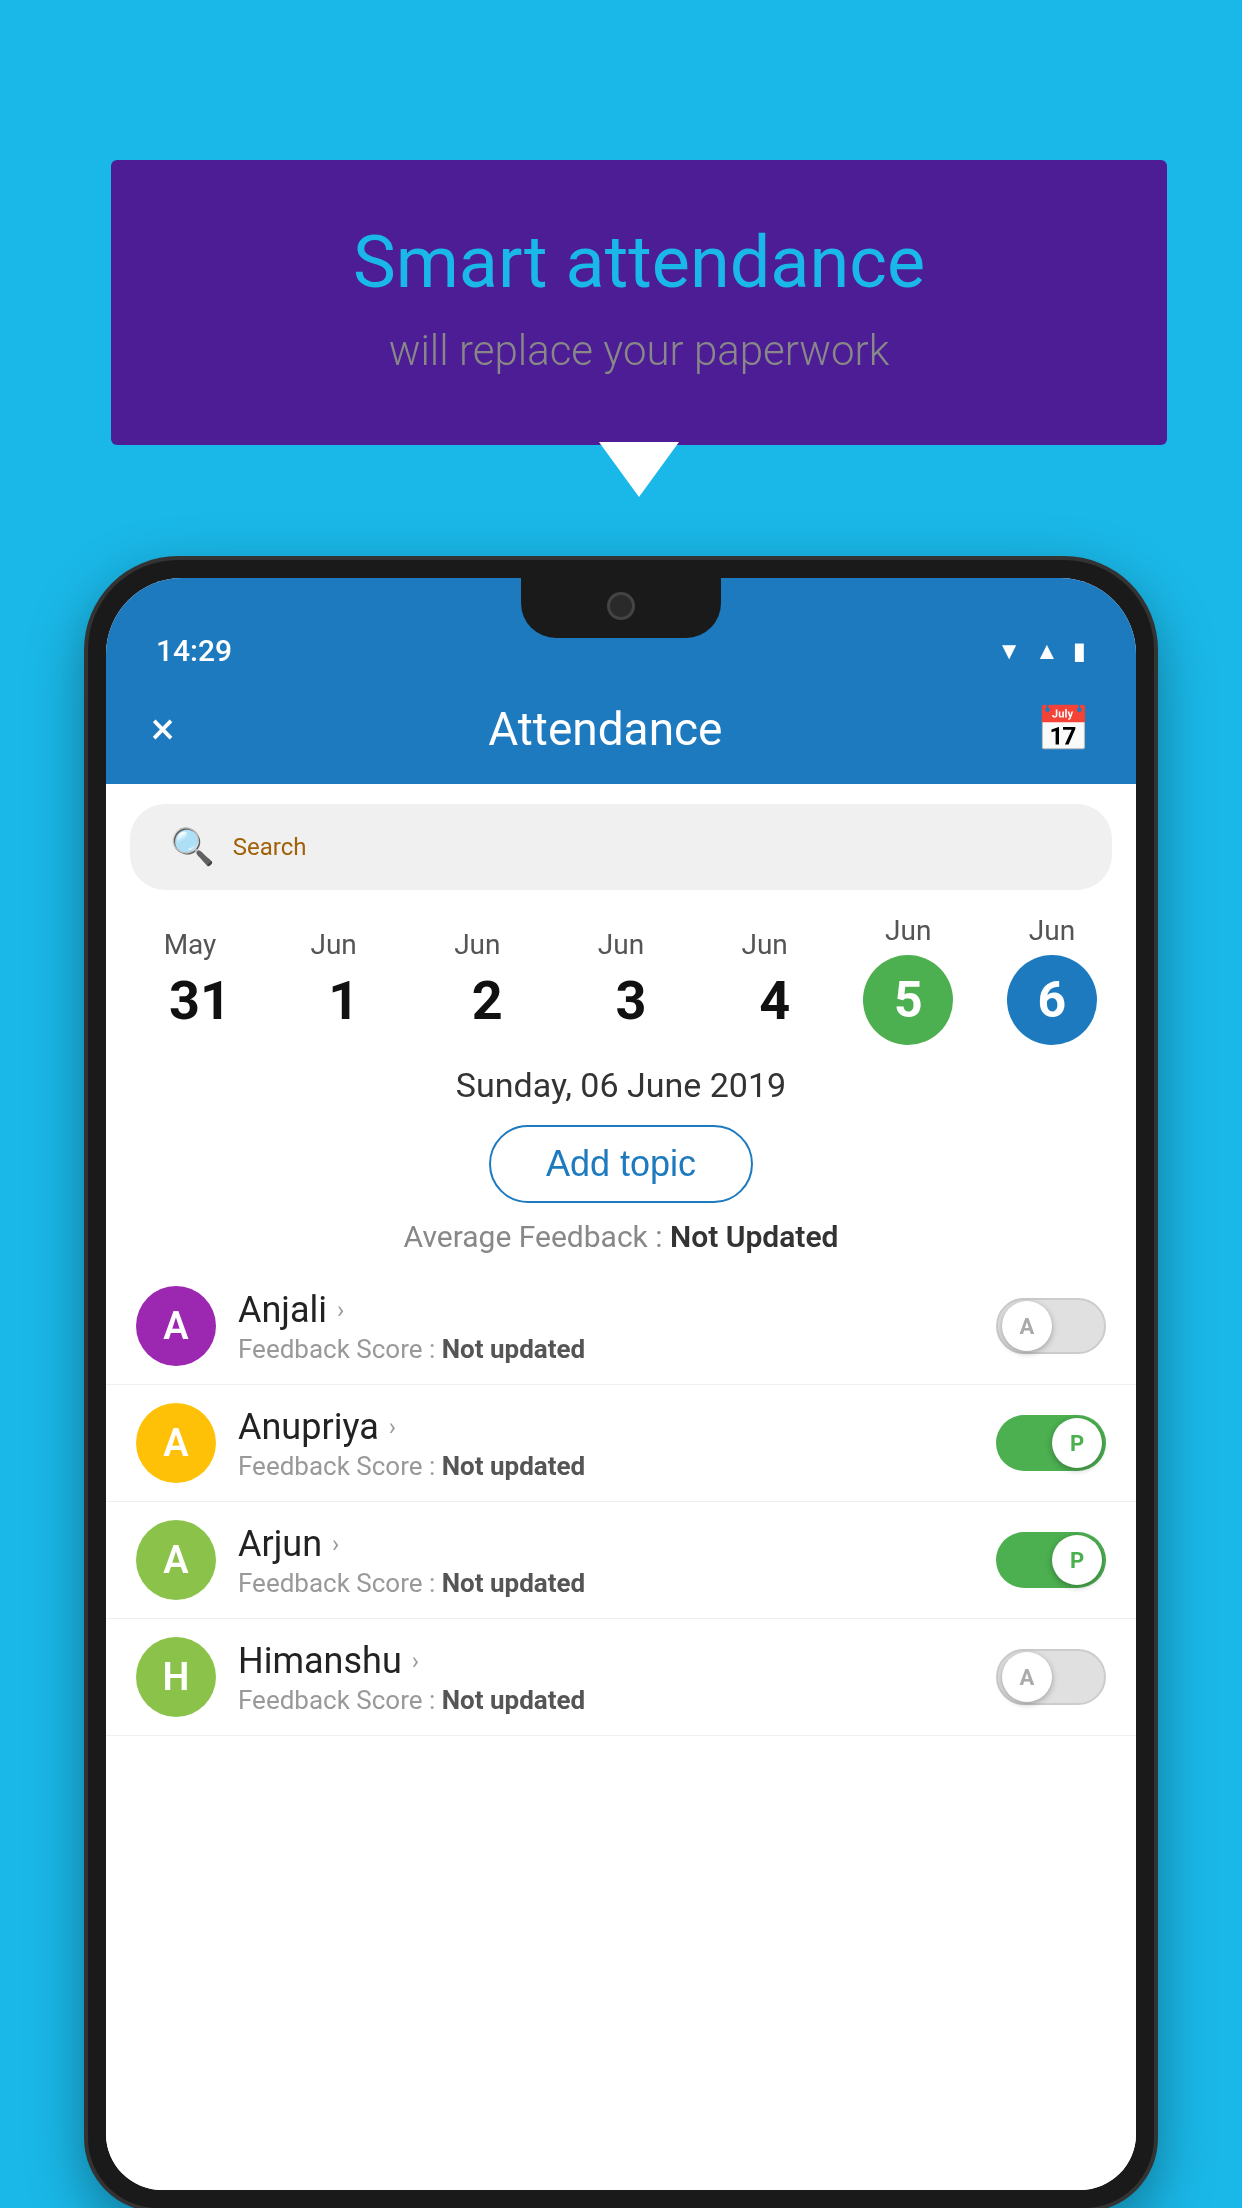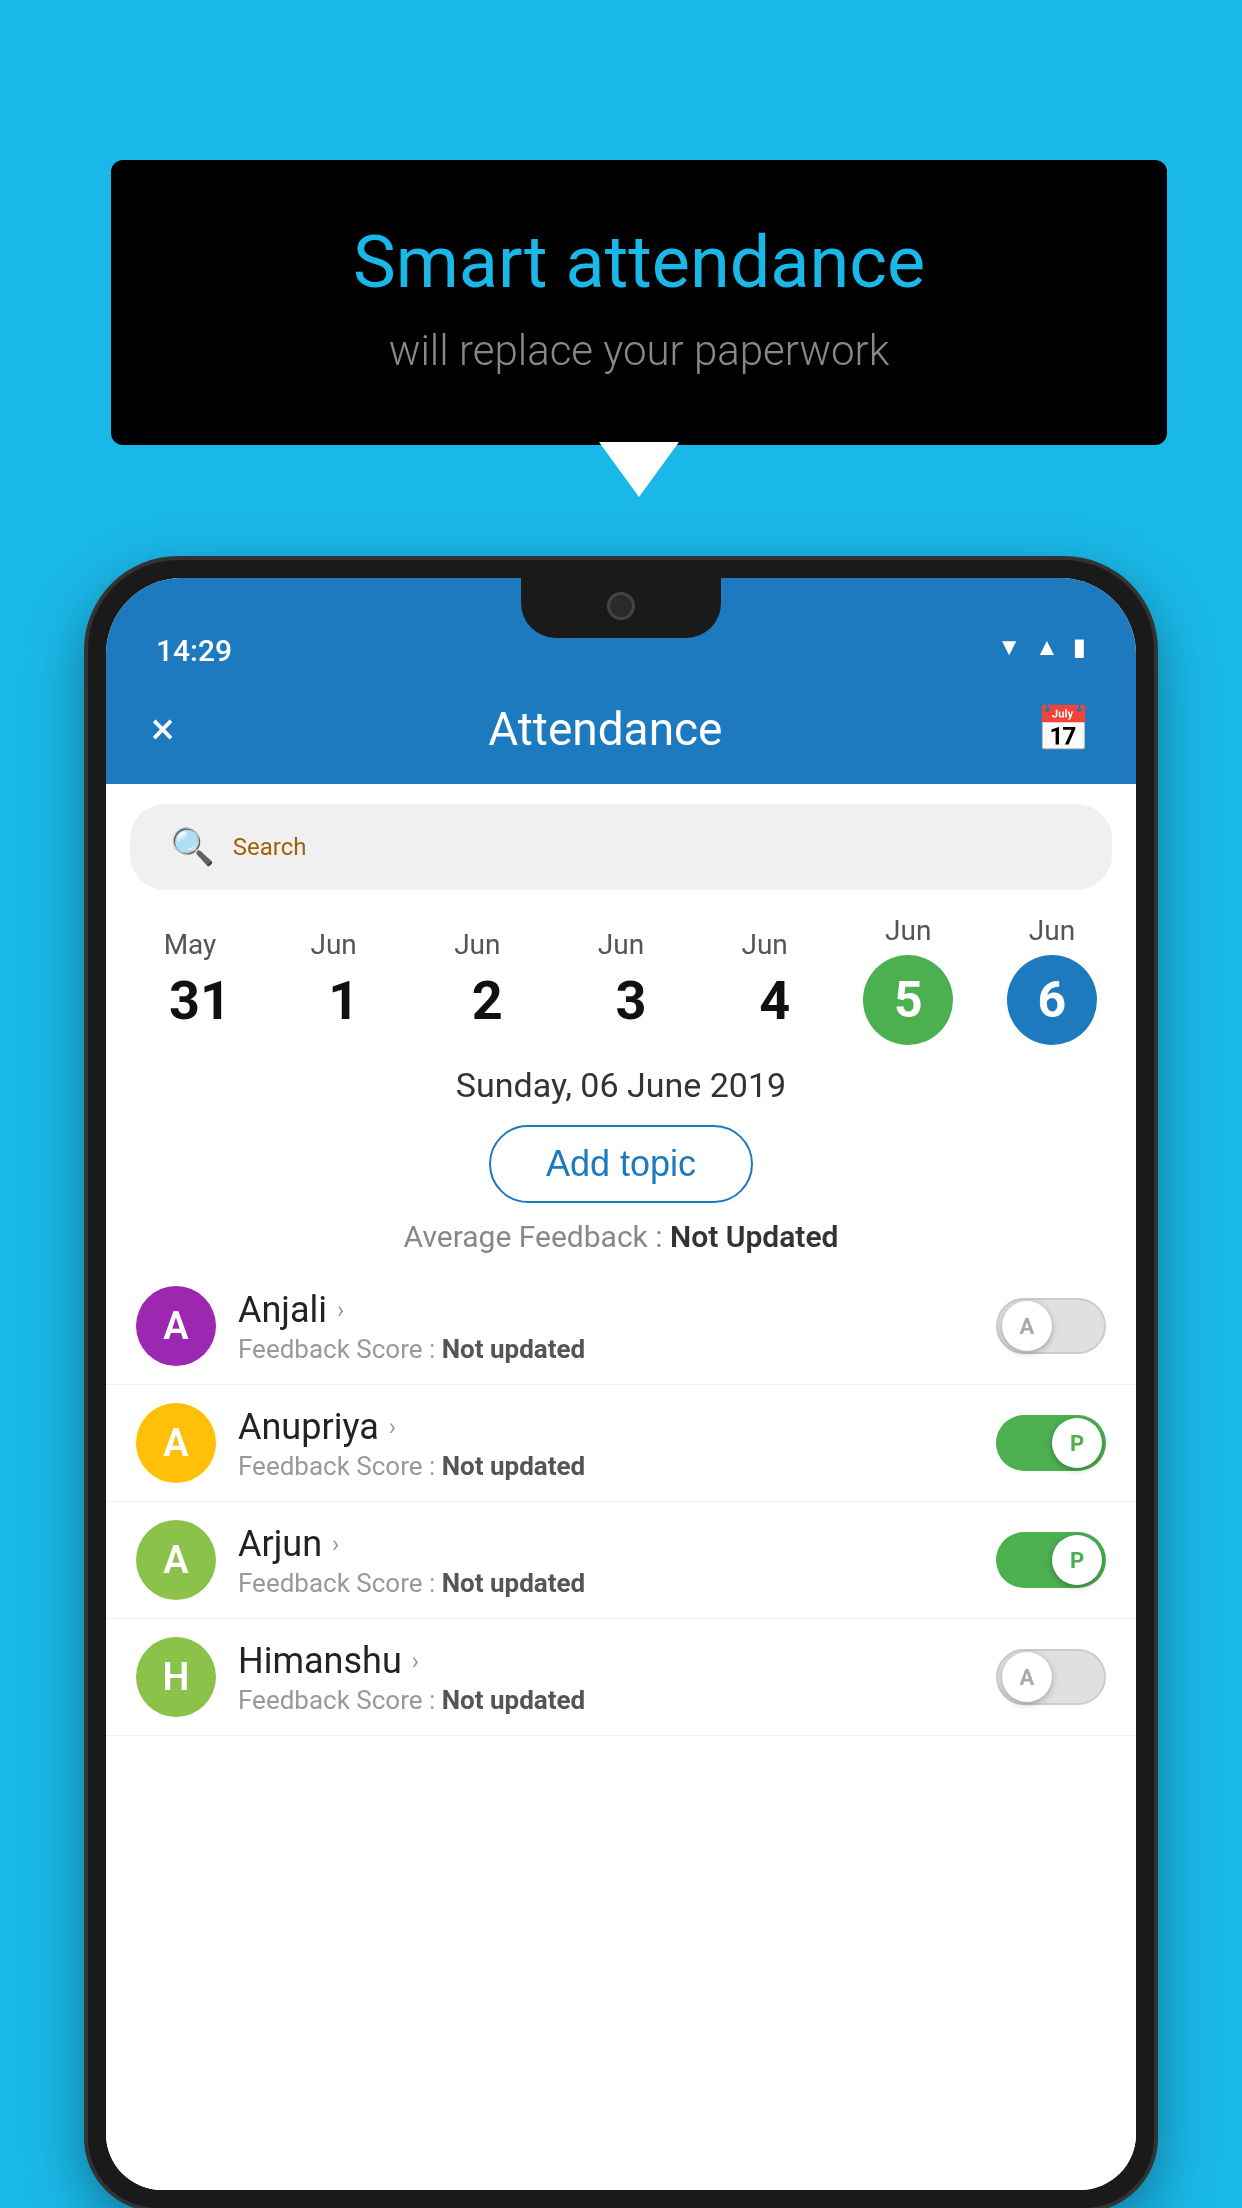--- a/index.html
+++ b/index.html
@@ -13,22 +13,22 @@
     }
 
     
     .speech-bubble-wrapper {
       position: absolute;
       top: 160px;
       left: 75px;
       right: 75px;
     }
     .speech-bubble {
-      background: #000000;
-      border-radius: 12px;
+      background: #4c1d95;
+      border-radius: 6px;
       padding: 60px 80px 70px;
       text-align: center;
       position: relative;
       margin-left: 36px;
     }
     .speech-bubble::after {
       content: '';
       position: absolute;
       bottom: -52px;
       left: 50%;
@@ -96,21 +96,21 @@
       display: flex;
       flex-direction: column;
     }
 
     
     .status-bar {
       background: #1e7abf;
       padding: 22px 50px 14px;
       display: flex;
       justify-content: space-between;
-      align-items: flex-start;
+      align-items: center;
       flex-shrink: 0;
       padding-top: 55px;
     }
     .status-time {
       color: white;
       font-size: 30px;
       font-weight: 500;
     }
     .status-icons {
       display: flex;

